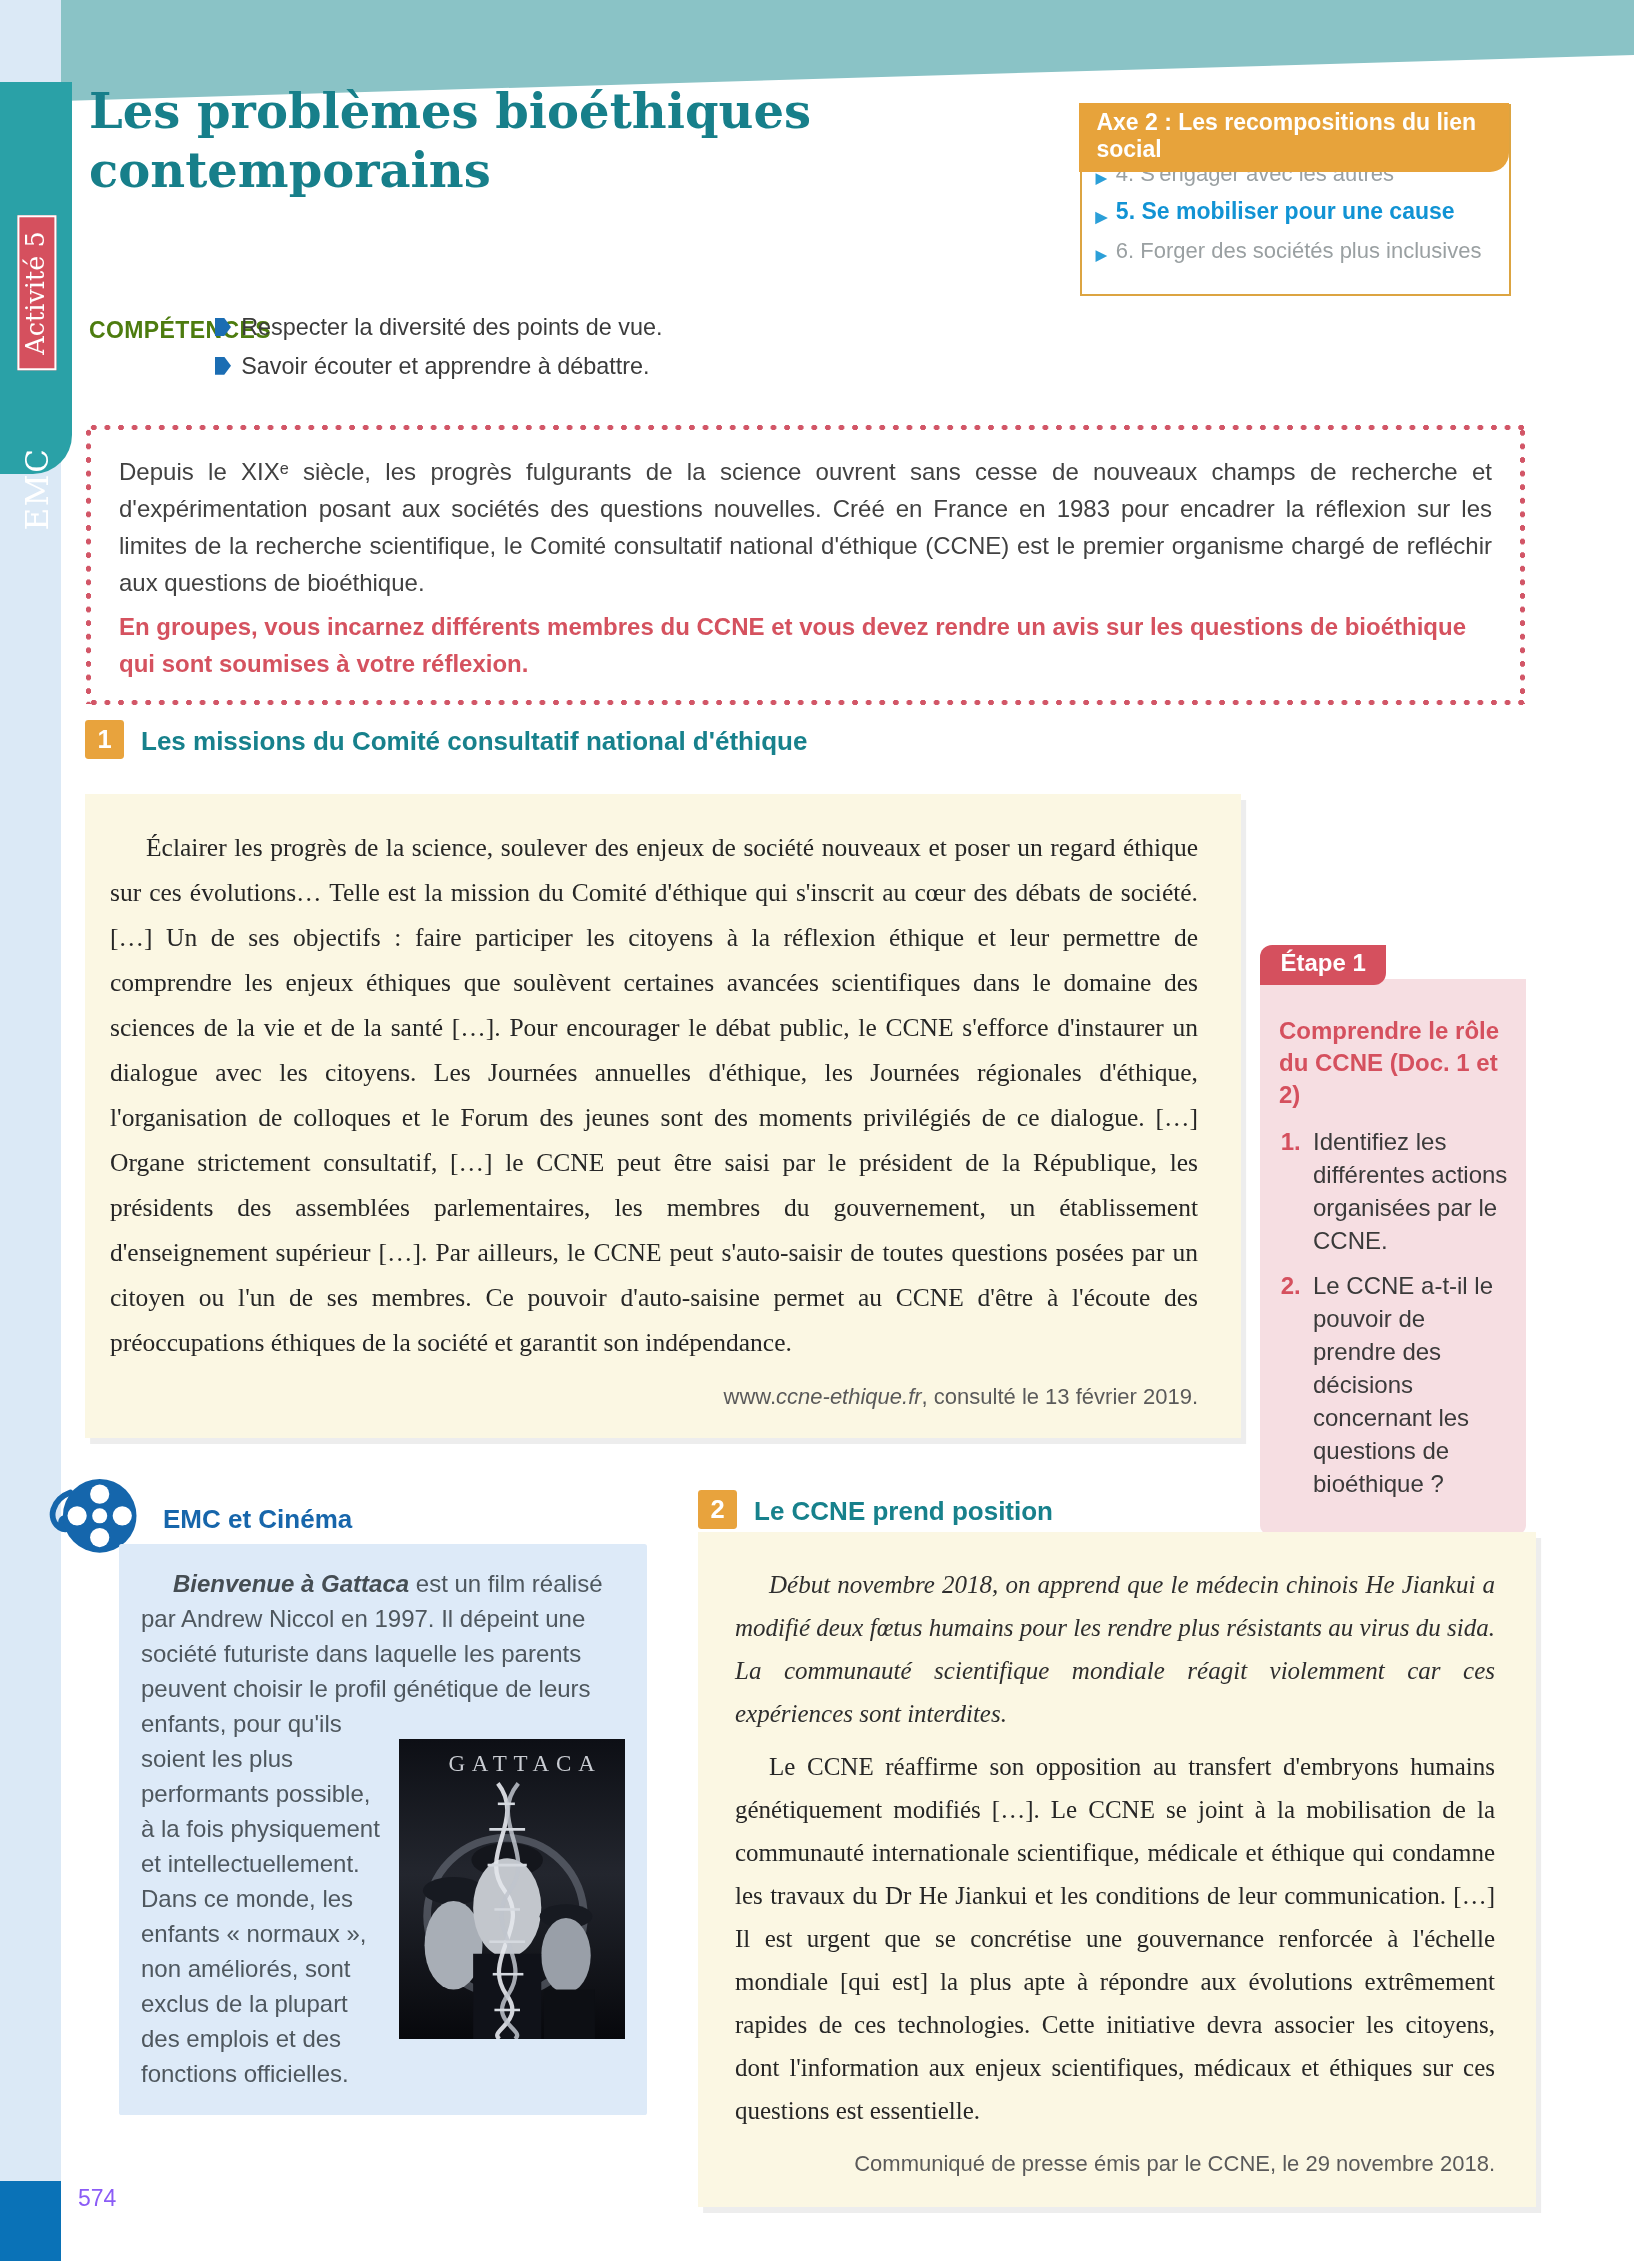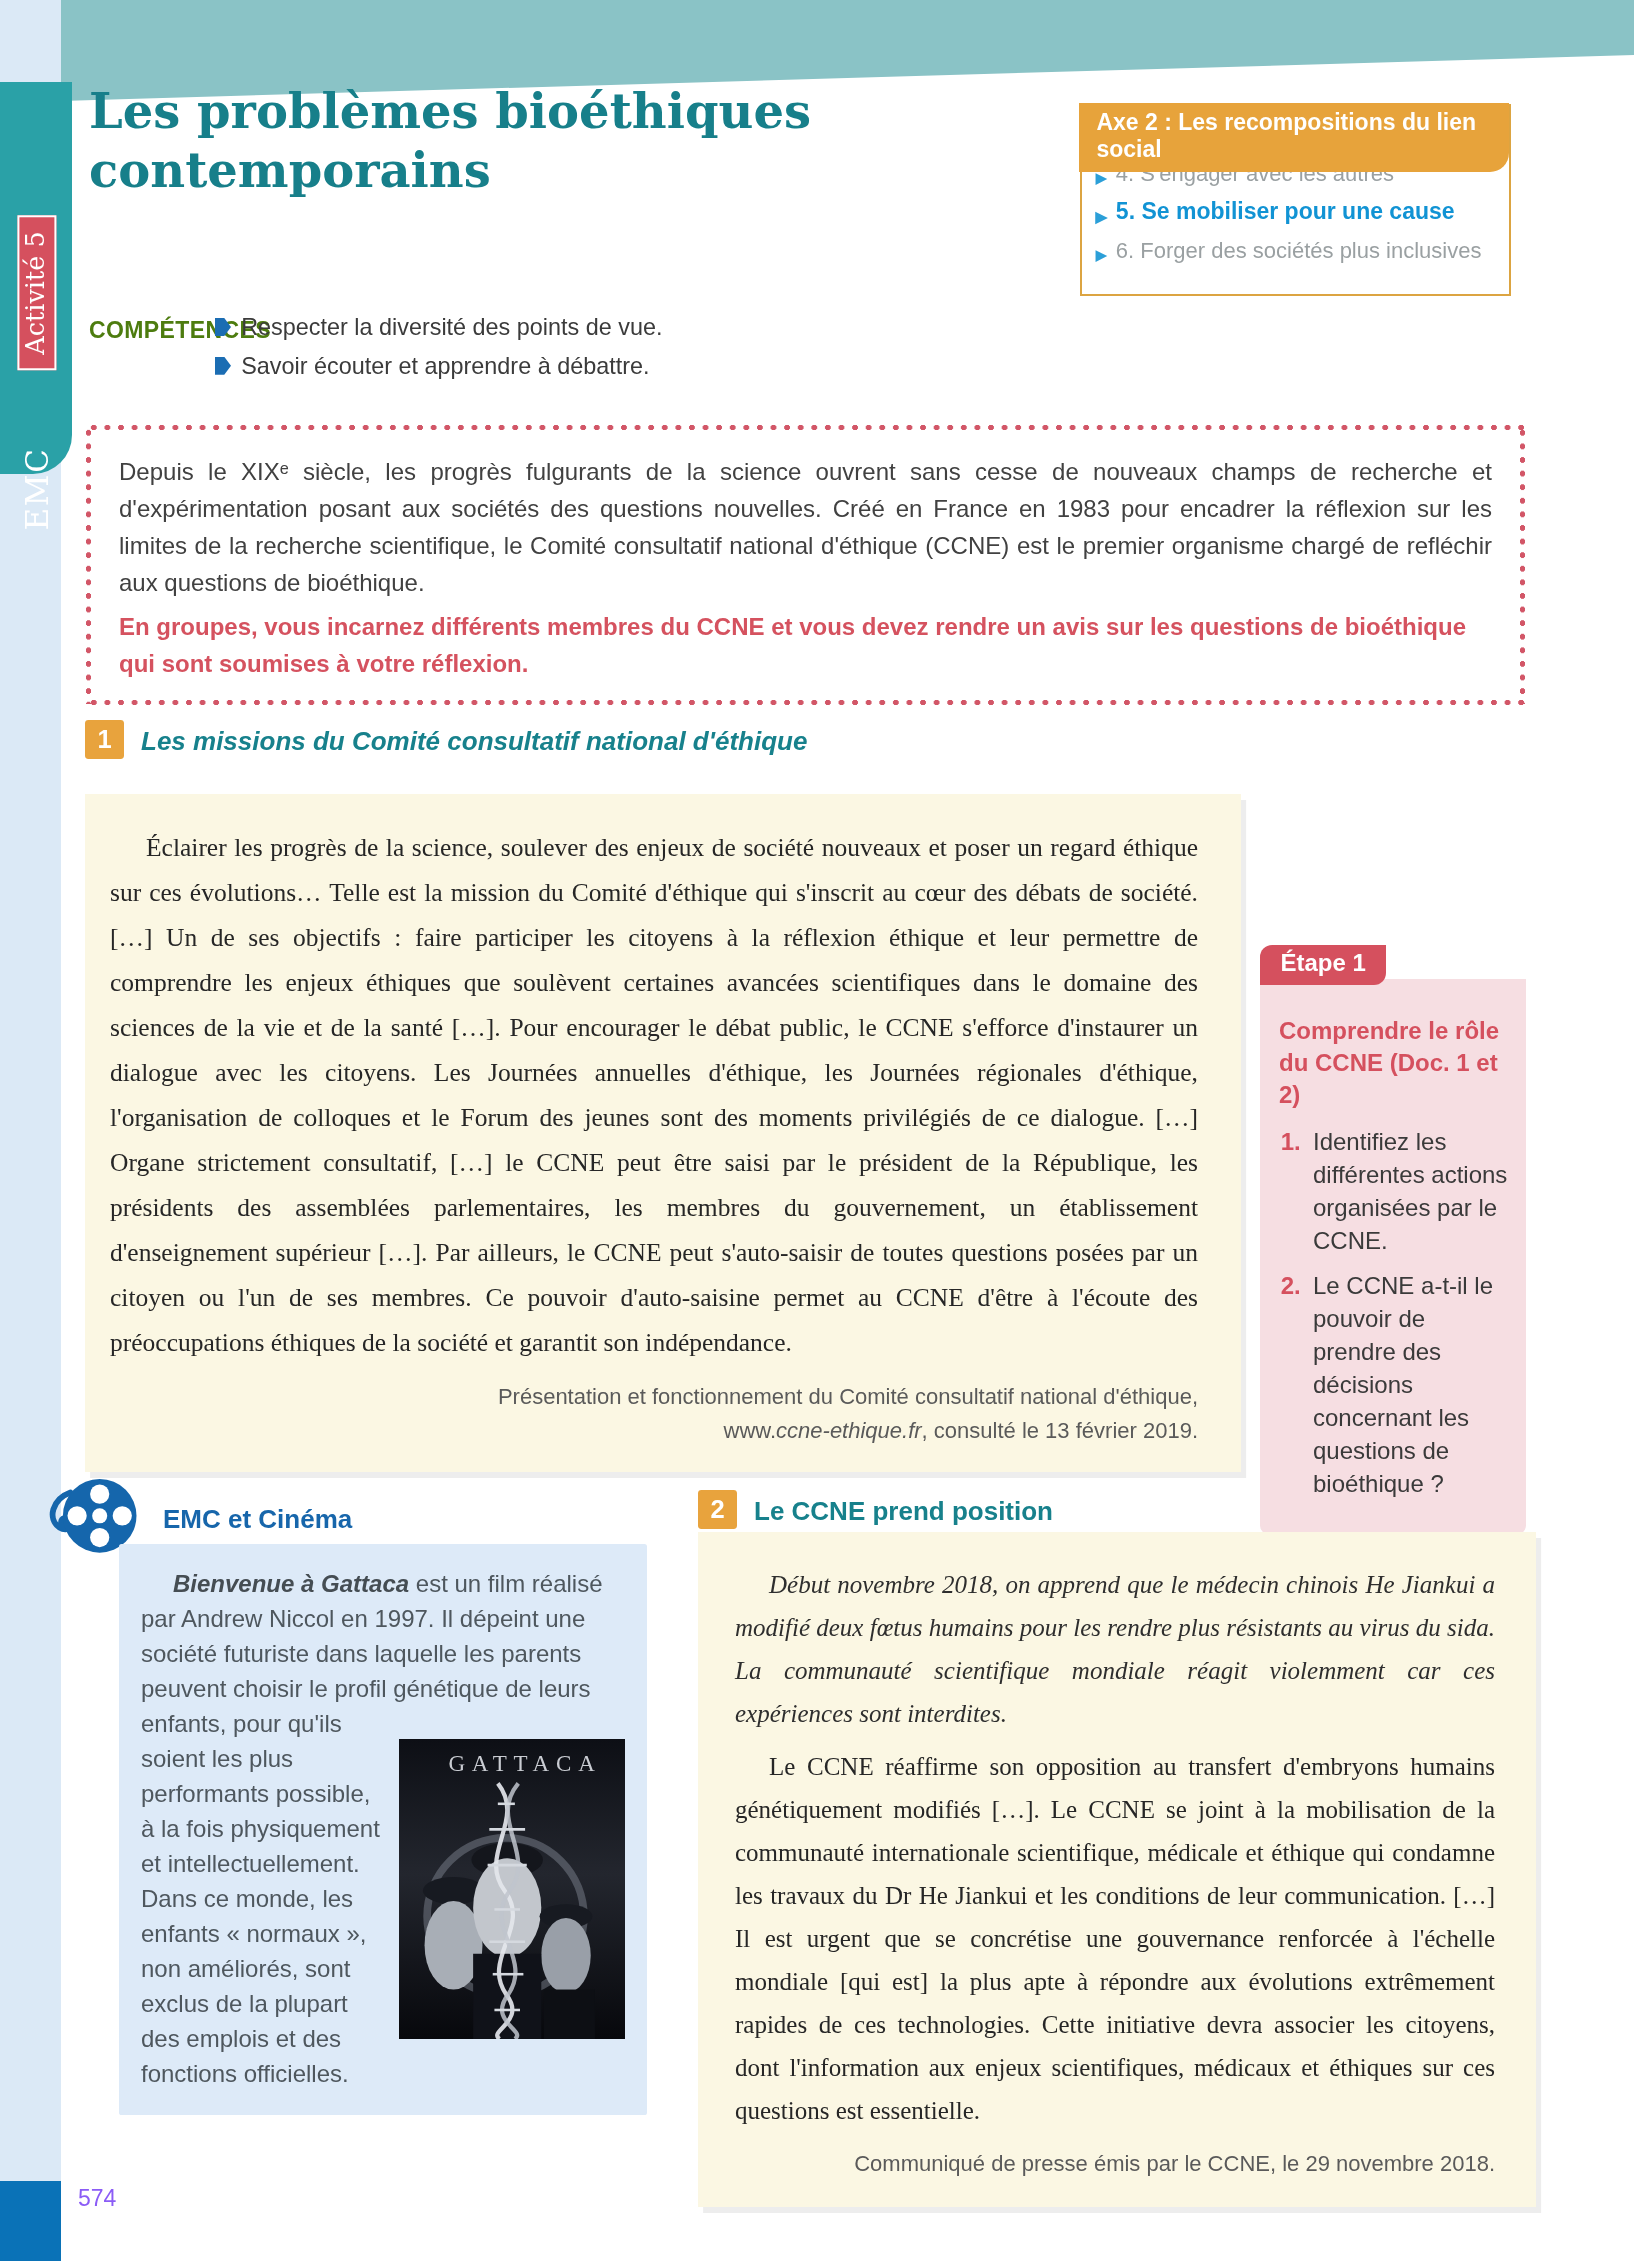--- a/index.html
+++ b/index.html
@@ -140,26 +140,25 @@
 <div class="intro-box">
   <div class="dots-h dots-top"></div>
   <div class="dots-h dots-bot"></div>
   <div class="dots-v dots-left"></div>
   <div class="dots-v dots-right"></div>
   <p class="intro-par" style="margin:0;">Depuis le XIXᵉ siècle, les progrès fulgurants de la science ouvrent sans cesse de nouveaux champs de recherche et d'expérimentation posant aux sociétés des questions nouvelles. Créé en France en 1983 pour encadrer la réflexion sur les limites de la recherche scientifique, le Comité consultatif national d'éthique (CCNE) est le premier organisme chargé de refléchir aux questions de bioéthique.</p>
   <p class="intro-high" style="margin:6.8px 0 0;">En groupes, vous incarnez différents membres du CCNE et vous devez rendre un avis sur les questions de bioéthique qui sont soumises à votre réflexion.</p>
 </div>
 
 <div class="sec-num" style="left:85px;top:720px;">1</div>
-<div class="sec-title" style="left:141px;top:726px;font-style:italic;">Les missions du Comité consultatif national d'éthique</div>
+<div class="sec-title" style="left:141px;top:726px;">Les missions du Comité consultatif national d'éthique</div>
 
 <div class="doc-box doc1">
   <p class="body" style="margin:0;">Éclairer les progrès de la science, soulever des enjeux de société nouveaux et poser un regard éthique sur ces évolutions… Telle est la mission du Comité d'éthique qui s'inscrit au cœur des débats de société. […] Un de ses objectifs : faire participer les citoyens à la réflexion éthique et leur permettre de comprendre les enjeux éthiques que soulèvent certaines avancées scientifiques dans le domaine des sciences de la vie et de la santé […]. Pour encourager le débat public, le CCNE s'efforce d'instaurer un dialogue avec les citoyens. Les Journées annuelles d'éthique, les Journées régionales d'éthique, l'organisation de colloques et le Forum des jeunes sont des moments privilégiés de ce dialogue. […] Organe strictement consultatif, […] le CCNE peut être saisi par le président de la République, les présidents des assemblées parlementaires, les membres du gouvernement, un établissement d'enseignement supérieur […]. Par ailleurs, le CCNE peut s'auto-saisir de toutes questions posées par un citoyen ou l'un de ses membres. Ce pouvoir d'auto-saisine permet au CCNE d'être à l'écoute des préoccupations éthiques de la société et garantit son indépendance.</p>
   <div class="doc-source">
-    <div>Présentation et fonctionnement du Comité consultatif national d'éthique,</div>
     <div><span>www.</span><span style="font-style:italic;">ccne-ethique.fr</span><span>, consulté le 13 février 2019.</span></div>
   </div>
 </div>
 
 <div class="etape-tab">Étape 1</div>
 <div class="etape-box">
   <div class="etape-title">Comprendre le rôle du CCNE (Doc. 1 et 2)</div>
   <div class="etape-q">
     <span class="num">1.</span>
     <span>Identifiez les différentes actions organisées par le CCNE.</span>

